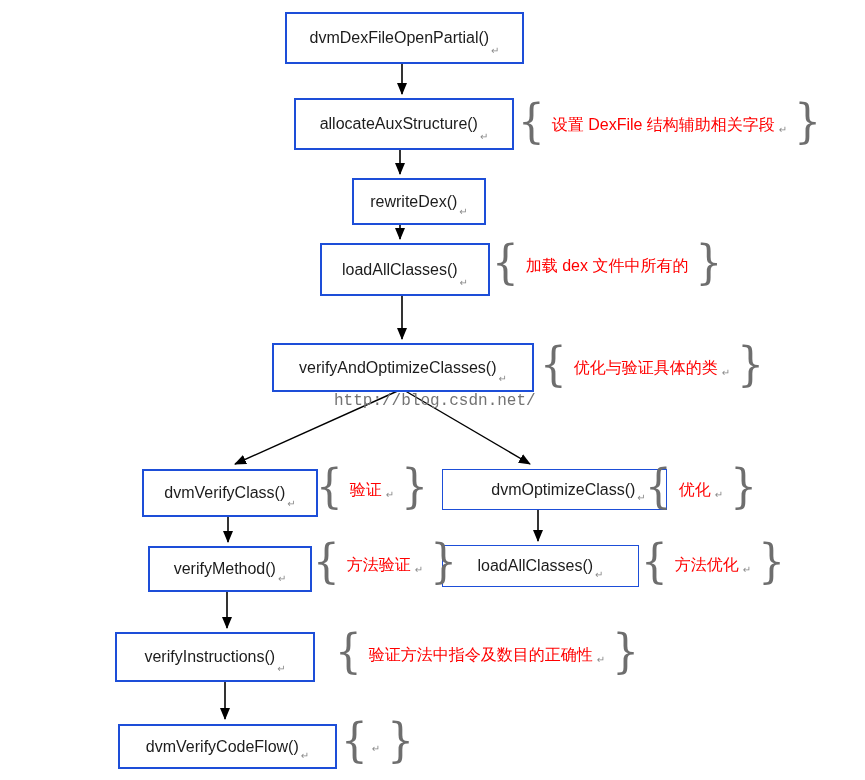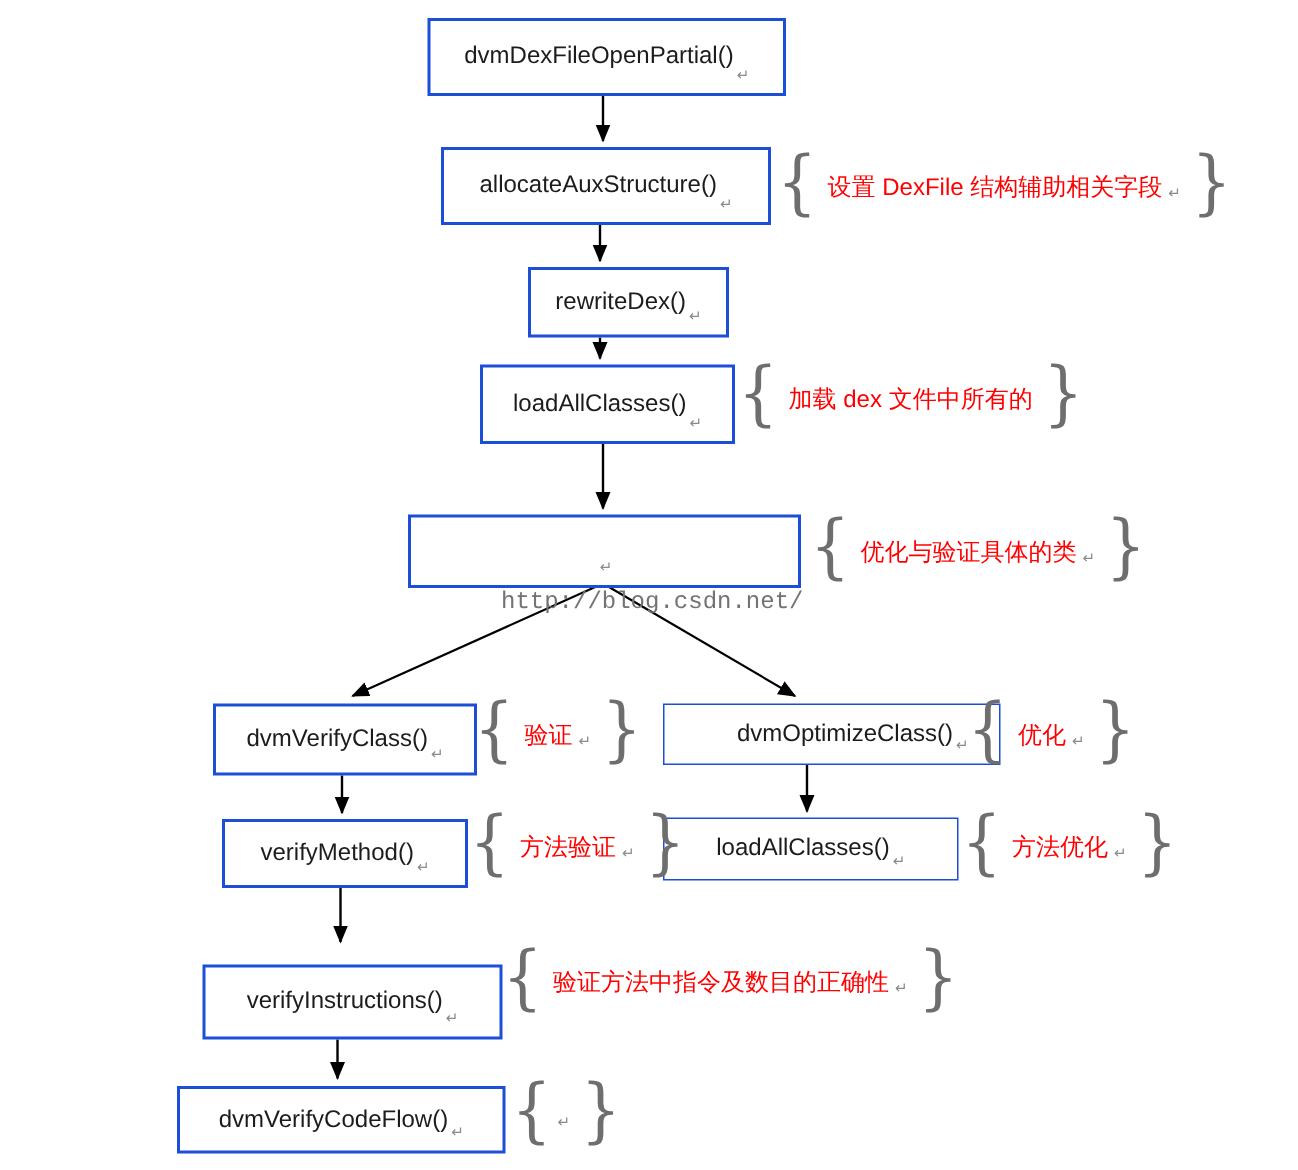--- a/index.html
+++ b/index.html
@@ -57,20 +57,21 @@
     <span>rewriteDex()</span>
       <span class="ret">↵</span>
   </div>
 
   <div class="node" style="left:320px;top:243px;width:166px;height:49px;">
     <span>loadAllClasses()</span>
       <span class="ret">↵</span>
   </div>
 
   <div class="node" style="left:272px;top:343px;width:258px;height:45px;">
+    <span>verifyAndOptimizeClasses()</span>
       <span class="ret">↵</span>
   </div>
 
   <div class="node" style="left:142px;top:469px;width:172px;height:44px;justify-content:center;">
     <span>dvmVerifyClass()</span>
       <span class="ret">↵</span>
   </div>
 
   <div class="node" style="left:442px;top:469px;width:195px;height:39px;border-width:1.5px;padding-left:28px;">
     <span>dvmOptimizeClass()</span>
@@ -80,21 +81,21 @@
   <div class="node" style="left:148px;top:546px;width:160px;height:42px;">
     <span>verifyMethod()</span>
       <span class="ret">↵</span>
   </div>
 
   <div class="node" style="left:442px;top:545px;width:195px;height:40px;border-width:1.5px;">
     <span>loadAllClasses()</span>
       <span class="ret">↵</span>
   </div>
 
-  <div class="node" style="left:135px;top:632px;width:196px;height:46px;margin-top:11px;">
+  <div class="node" style="left:115px;top:632px;width:196px;height:46px;">
     <span>verifyInstructions()</span>
       <span class="ret">↵</span>
   </div>
 
   <div class="node" style="left:118px;top:724px;width:215px;height:41px;text-align:right;">
     <span>dvmVerifyCodeFlow()</span>
       <span class="ret">↵</span>
   </div>
 
   <div class="ann" style="left:518px;top:101px;">

